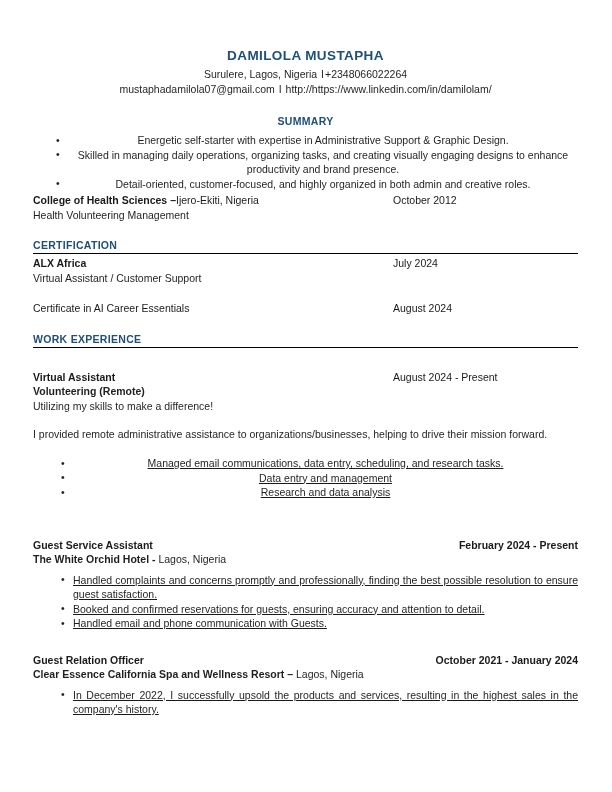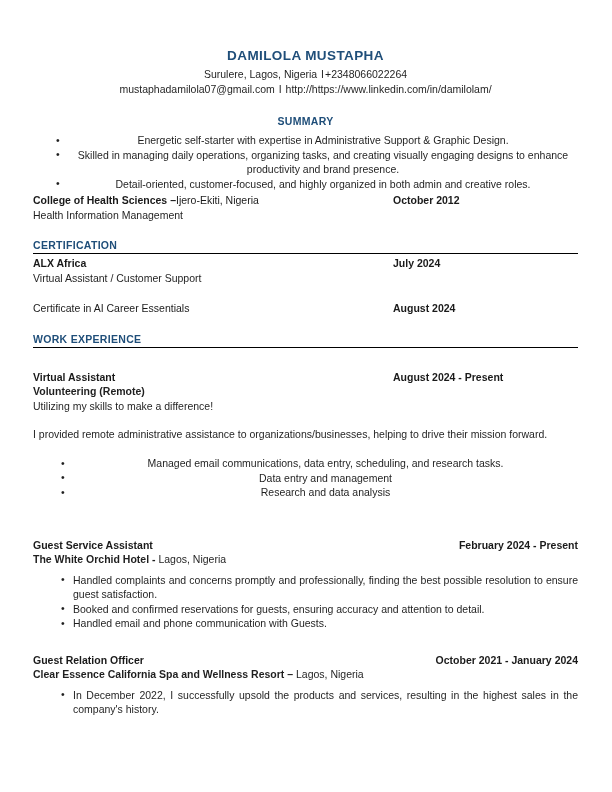--- a/index.html
+++ b/index.html
@@ -72,36 +72,36 @@
     text-align: center;
   }
   ul.bullets li::before {
     content: "\2022";
     position: absolute;
     left: 0;
     top: -0.5px;
     font-size: 10.5px;
   }
   ul.bullets.justify li { text-align: justify; }
-  ul.bullets.deep { padding-left: 28px; }
+  ul.bullets.deep { padding-left: 28px; text-decoration: underline; }
 
   
   .row {
     display: flex;
     align-items: flex-start;
     font-size: 10.5px;
     line-height: 14.5px;
   }
   .row .left { flex: 0 0 auto; }
   .row .spacer { flex: 1 1 auto; }
   .row .date-fixed {
     flex: 0 0 auto;
     width: 185px;
     text-align: left;
-    font-weight: bold;
+    font-weight: normal;
   }
   .row .date-right {
     flex: 0 0 auto;
     text-align: right;
     font-weight: bold;
   }
   .b { font-weight: bold; }
   .n { font-weight: normal; text-align: center; }
   .sub { font-size: 10.5px; line-height: 14.5px; color: #1f1f1f; }
   .para {
@@ -146,21 +146,21 @@
   </ul>
 
   <div class="gap-2"></div>
   <div>
     <div class="row entry-head">
       <span class="left b">College of Health Sciences – </span>
       <span class="left n">Ijero-Ekiti, Nigeria</span>
       <span class="spacer"></span>
       <span class="date-fixed">October 2012</span>
     </div>
-    <div class="sub">Health Information Management</div>
+    <div class="sub">Health Volunteering Management</div>
   </div>
 
   <div class="side-title">CERTIFICATION</div>
   <div class="gap-2"></div>
   <div>
     <div class="row entry-head">
       <span class="left b">ALX Africa</span>
       <span class="spacer"></span>
       <span class="date-fixed">July 2024</span>
     </div>

